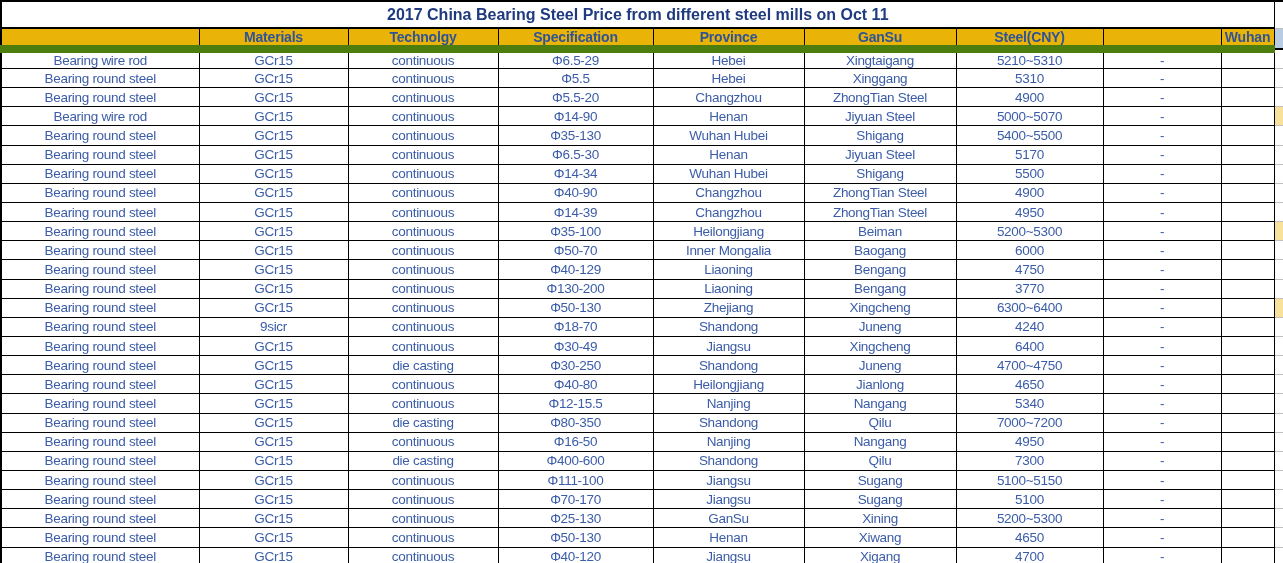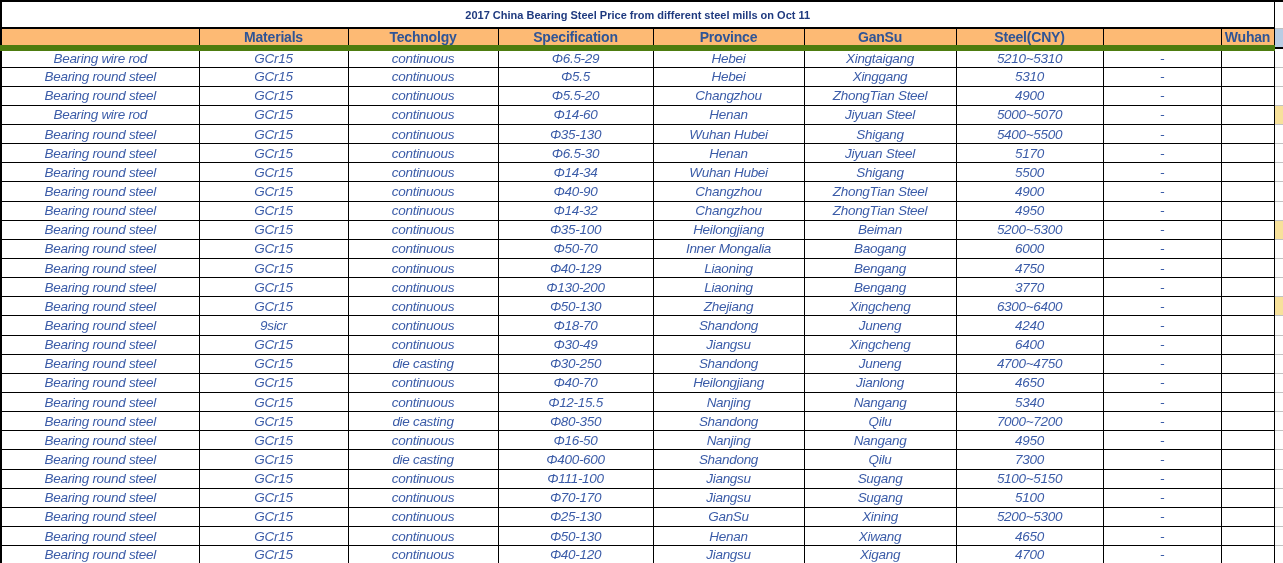--- a/index.html
+++ b/index.html
@@ -4,26 +4,26 @@
 <style>
   html,body{margin:0;padding:0;background:#fff;}
   body{width:1283px;height:563px;overflow:hidden;
        font-family:"Liberation Sans", sans-serif;}
   table{border-collapse:collapse;table-layout:fixed;width:1283px;
         border:2px solid #000;}
   td,th{padding:0 2px;margin:0;overflow:hidden;white-space:nowrap;
         border:1px solid #000;text-align:center;vertical-align:middle;
         font-weight:normal;}
   tr.title-row{height:27px;}
-  tr.title-row th{font-size:11px;font-weight:bold;color:#1f3a7f;
+  tr.title-row th{font-size:16px;font-weight:bold;color:#1f3a7f;
         background:#fff;border-bottom:2px solid #000;letter-spacing:0;}
   tr.header-row{height:19px;}
-  tr.header-row th{background:#fdba74;color:#2f5496;font-size:14px;
-        font-weight:bold;border-bottom:6px solid #4d7c0f;letter-spacing:-0.2px;}
-  tr.data-row{height:19.15px;font-style:italic;}
+  tr.header-row th{background:#eab308;color:#2f5496;font-size:14px;
+        font-weight:bold;border-bottom:8px solid #4d7c0f;letter-spacing:-0.2px;}
+  tr.data-row{height:19.15px;}
   tr.data-row td{color:#3b5ca8;font-size:13.5px;letter-spacing:-0.3px;}
   
   td.sliver,th.sliver{border-top:1px solid #c0c0c0;border-right:0;
         border-bottom:1px solid #c0c0c0;border-left:1px solid #000;
         background:#fff;}
   tr.title-row th.sliver{background:#fff;border-bottom:1px solid #c0c0c0;
         border-top:0;}
   tr.header-row th.sliver{background:#b8cce4;border-bottom:2px solid #000;}
   td.sliver.hl{background:#f7e19b;}
   
@@ -102,21 +102,21 @@
         <td>ZhongTian Steel</td>
         <td>4900</td>
         <td>-</td>
         <td></td>
         <td class="sliver"></td>
       </tr>
       <tr class="data-row">
         <td>Bearing wire rod</td>
         <td>GCr15</td>
         <td>continuous</td>
-        <td>Φ14-60</td>
+        <td>Φ14-90</td>
         <td>Henan</td>
         <td>Jiyuan Steel</td>
         <td>5000~5070</td>
         <td>-</td>
         <td></td>
         <td class="sliver hl"></td>
       </tr>
       <tr class="data-row">
         <td>Bearing round steel</td>
         <td>GCr15</td>
@@ -162,21 +162,21 @@
         <td>ZhongTian Steel</td>
         <td>4900</td>
         <td>-</td>
         <td></td>
         <td class="sliver"></td>
       </tr>
       <tr class="data-row">
         <td>Bearing round steel</td>
         <td>GCr15</td>
         <td>continuous</td>
-        <td>Φ14-32</td>
+        <td>Φ14-39</td>
         <td>Changzhou</td>
         <td>ZhongTian Steel</td>
         <td>4950</td>
         <td>-</td>
         <td></td>
         <td class="sliver"></td>
       </tr>
       <tr class="data-row">
         <td>Bearing round steel</td>
         <td>GCr15</td>
@@ -270,21 +270,21 @@
         <td>Juneng</td>
         <td>4700~4750</td>
         <td>-</td>
         <td></td>
         <td class="sliver"></td>
       </tr>
       <tr class="data-row">
         <td>Bearing round steel</td>
         <td>GCr15</td>
         <td>continuous</td>
-        <td>Φ40-70</td>
+        <td>Φ40-80</td>
         <td>Heilongjiang</td>
         <td>Jianlong</td>
         <td>4650</td>
         <td>-</td>
         <td></td>
         <td class="sliver"></td>
       </tr>
       <tr class="data-row">
         <td>Bearing round steel</td>
         <td>GCr15</td>

